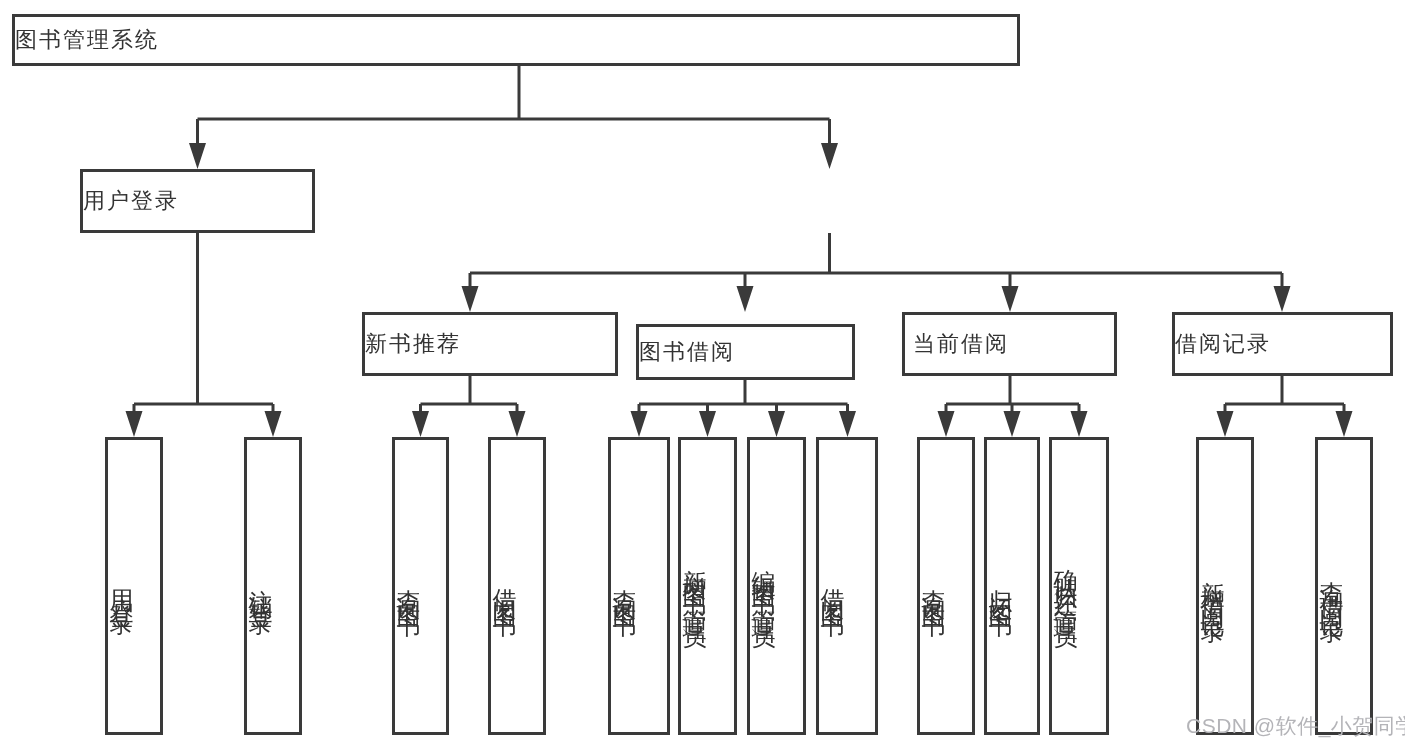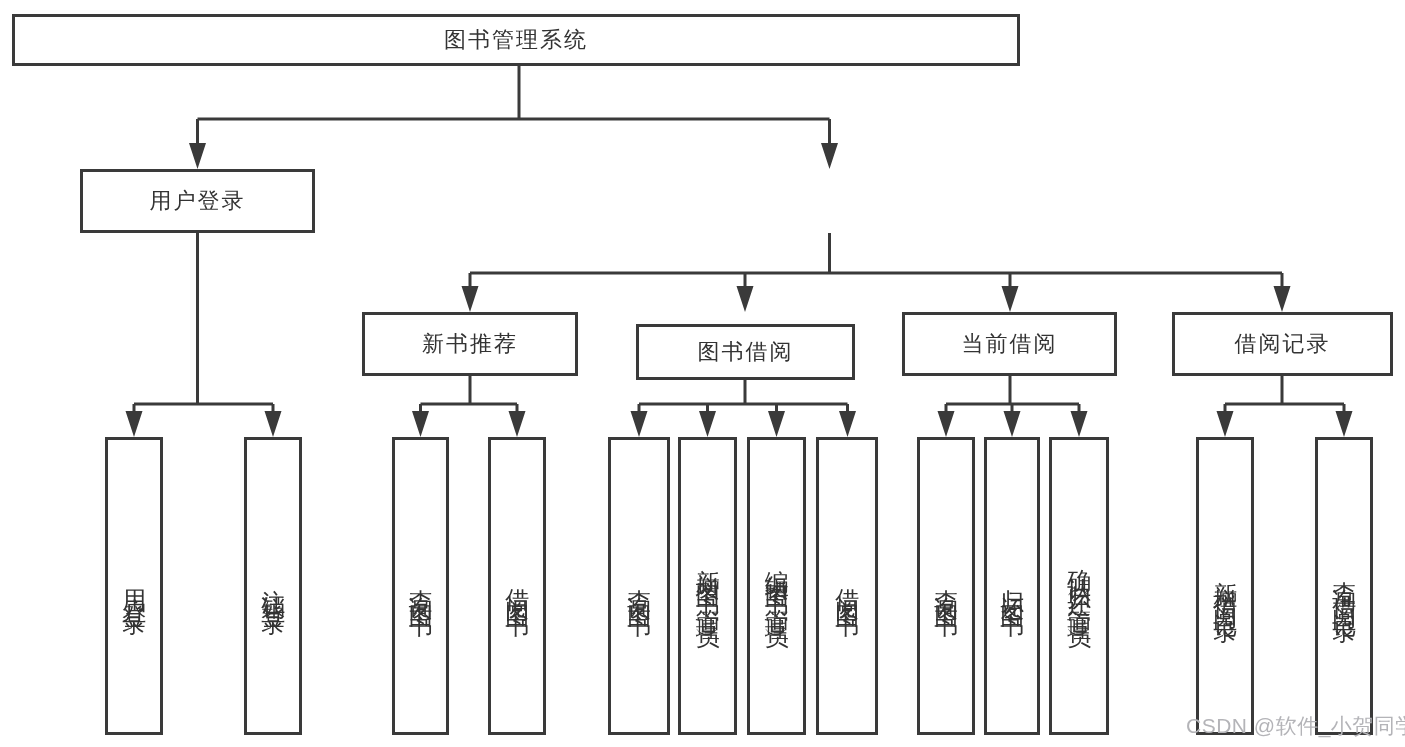--- a/index.html
+++ b/index.html
@@ -6,21 +6,21 @@
   #stage{
     position:relative;width:1405px;height:747px;
     background:var(--background,#ffffff);
     font-family:"Liberation Sans","DejaVu Sans",sans-serif;
     overflow:hidden;
   }
   .node{
     position:absolute;box-sizing:border-box;
     border:3px solid var(--line,#3a3a3a);
     background:#ffffff;
-    display:flex;align-items:center;justify-content:center;
+    display:flex;align-items:center;
     color:var(--text,#333333);
   }
   .h .label{font-size:22px;letter-spacing:2px;white-space:nowrap;}
   .v .label{
     writing-mode:vertical-rl;text-orientation:mixed;
     font-size:24px;letter-spacing:8px;line-height:1.1;white-space:nowrap;
   }
   svg.connectors{position:absolute;left:0;top:0;}
   svg.connectors .wire{stroke:var(--line,#3a3a3a);stroke-width:3;fill:none;}
   svg.connectors .head{fill:var(--line,#3a3a3a);stroke:none;}
@@ -53,27 +53,27 @@
   </svg>
 
   <div class="node h" style="left:12px;top:14px;width:1008px;height:52px;">
     <span class="label">图书管理系统</span>
   </div>
 
   <div class="node h" style="left:80px;top:169px;width:235px;height:64px;">
     <span class="label">用户登录</span>
   </div>
 
-  <div class="node h" style="left:362px;top:312px;width:216px;height:64px;">
+  <div class="node h" style="left:362px;top:312px;width:256px;height:64px;">
     <span class="label">新书推荐</span>
   </div>
   <div class="node h" style="left:636px;top:324px;width:219px;height:56px;">
     <span class="label">图书借阅</span>
   </div>
-  <div class="node h" style="left:902px;top:312px;width:215px;height:64px;">
+  <div class="node h" style="left:902px;top:312px;width:215px;height:64px;padding-left:8px;">
     <span class="label">当前借阅</span>
   </div>
   <div class="node h" style="left:1172px;top:312px;width:221px;height:64px;">
     <span class="label">借阅记录</span>
   </div>
 
   <div class="node v" style="left:105px;top:437px;width:58px;height:298px;">
     <span class="label">用户登录</span>
   </div>
   <div class="node v" style="left:244px;top:437px;width:58px;height:298px;">

